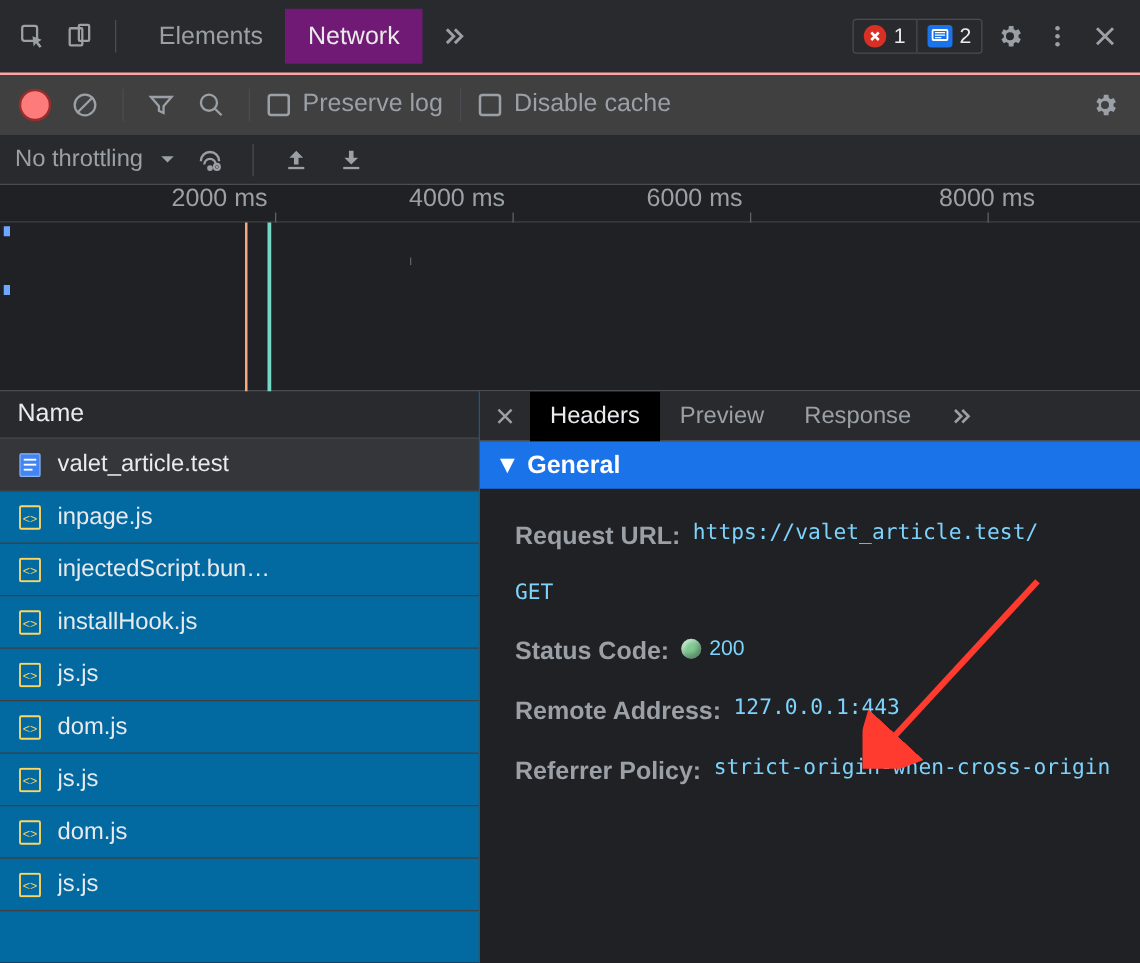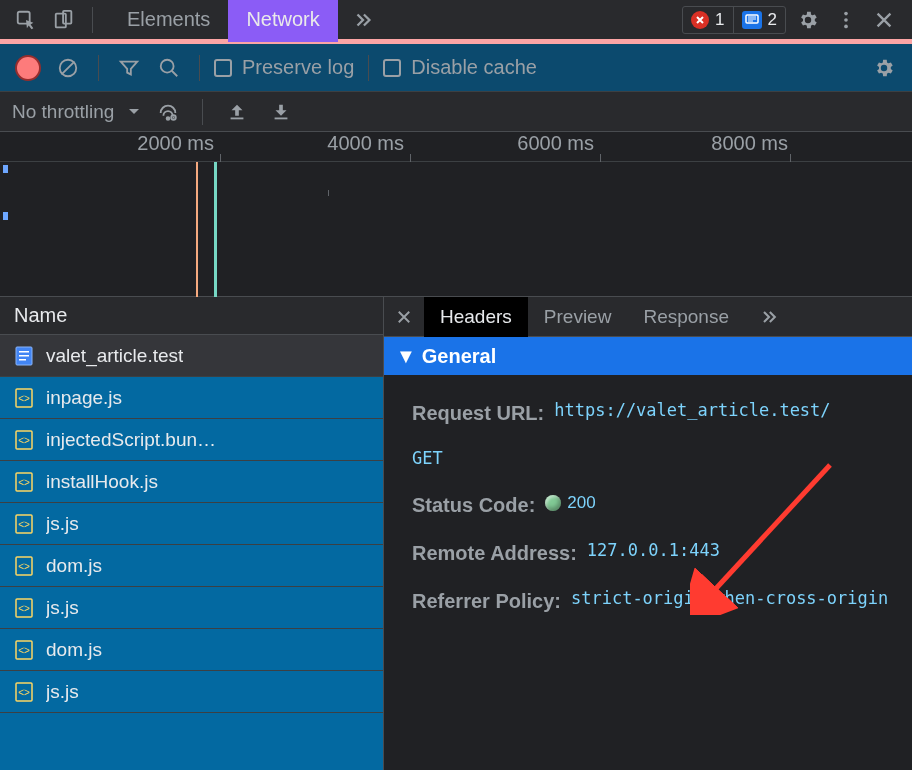--- a/index.html
+++ b/index.html
@@ -1,37 +1,37 @@
 <!DOCTYPE html>
 <html><head>
 <meta charset="utf-8">
 <style>
   * { box-sizing: border-box; margin: 0; padding: 0; font-family: 'Segoe UI', 'Helvetica Neue', Arial, sans-serif; }
   body { background: #202124; color: #9aa0a6; width: 912px; height: 770px; overflow: hidden; position: relative; }
   
   
-  .top-bar { height: 44px; background: #292a2d; display: flex; align-items: center; border-bottom: 5px solid #fca5a5; }
+  .top-bar { height: 60px; background: #292a2d; display: flex; align-items: center; border-bottom: 2px solid #fca5a5; }
   .top-left-icons { display: flex; align-items: center; padding: 0 10px; gap: 6px; }
   .icon-btn { width: 32px; height: 32px; display: flex; align-items: center; justify-content: center; cursor: pointer; color: #9aa0a6; }
   .icon-btn svg { width: 22px; height: 22px; }
   .vert-sep { width: 1px; height: 26px; background: #494c50; margin: 0 6px; }
   .tab { padding: 0 18px; height: 44px; display: flex; align-items: center; font-size: 20px; color: #9aa0a6; cursor: pointer; }
-  .tab.active { background: #8b5cf6; color: #eaeaea; }
+  .tab.active { background: #701a75; color: #eaeaea; }
   .chev-btn { padding: 0 14px; color: #9aa0a6; display:flex; align-items:center; height:100%; cursor:pointer;}
   .top-right { margin-left: auto; display: flex; align-items: center; gap: 6px; padding-right: 12px; }
   .badge { display: flex; align-items: center; gap: 6px; padding: 3px 8px; border: 1px solid #494c50; border-radius: 3px; font-size: 17px; color: #e8eaed; }
   .badge-icon { width: 18px; height: 18px; border-radius: 50%; display: flex; align-items: center; justify-content: center; font-size: 12px; color: #fff; }
   .badge-red { background: #d93025; }
   .badge-blue { background: #1a73e8; border-radius: 3px; width:20px; height:18px; }
   .badge-group { display:flex; border:1px solid #494c50; border-radius:3px; overflow:hidden;}
   .badge-group .badge { border:none; border-radius:0; }
   .badge-group .badge + .badge { border-left:1px solid #494c50; }
   
   
-  .toolbar2 { height: 48px; background: #0c4a6e; display: flex; align-items: center; padding: 0 12px; gap: 8px; border-bottom: 1px solid #3c4043; }
+  .toolbar2 { height: 48px; background: #404040; display: flex; align-items: center; padding: 0 12px; gap: 8px; border-bottom: 1px solid #3c4043; }
   .record-btn { width: 22px; height: 22px; border-radius: 50%; background: #fd7b7b; box-shadow:0 0 0 2px #962d2d; }
   .checkbox { width: 18px; height: 18px; border: 2px solid #9aa0a6; border-radius: 3px; }
   .toolbar2 label { font-size: 20px; color: #9aa0a6; display: flex; align-items: center; gap: 10px; }
   
   
   .toolbar3 { height: 40px; background: #292a2d; display: flex; align-items: center; padding: 0 12px; gap: 12px; border-bottom: 1px solid #494c50; }
   .toolbar3 .throttle { font-size: 19px; color: #9aa0a6; display: flex; align-items: center; gap: 14px; }
   
   
   .timeline { height: 165px; background: #202124; border-bottom: 1px solid #494c50; position: relative; }
@@ -210,21 +210,21 @@
 </div>
 
 <div class="timeline">
   <div class="timeline-ruler">
     <span class="tick" style="left:220px">2000 ms</span>
     <span class="tick-line" style="left:220px"></span>
     <span class="tick" style="left:410px">4000 ms</span>
     <span class="tick-line" style="left:410px"></span>
     <span class="tick" style="left:600px">6000 ms</span>
     <span class="tick-line" style="left:600px"></span>
-    <span class="tick" style="left:794px">8000 ms</span>
+    <span class="tick" style="left:834px">8000 ms</span>
     <span class="tick-line" style="left:790px"></span>
 
   </div>
   <div class="waterfall">
     <div class="wf-blue"></div>
     <div class="wf-blue2"></div>
     <div class="wf-line" style="left:196px; background:#f5a97f;"></div>
     <div class="wf-line" style="left:214px; background:#76d7c4; width:3px;"></div>
     <div style="position:absolute; left:328px; top:28px; width:1px; height:6px; background:#5f6368;"></div>
   </div>

